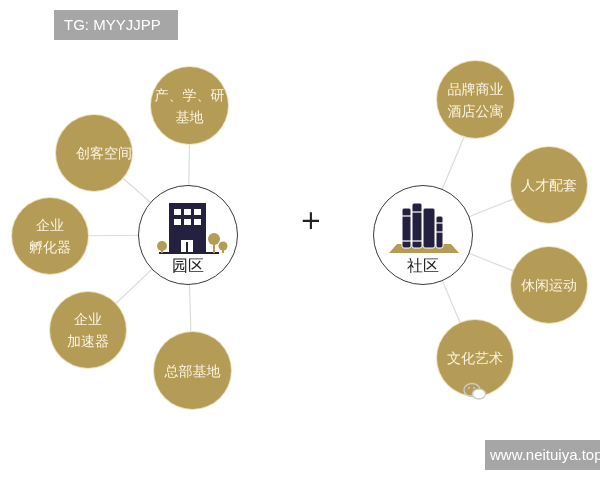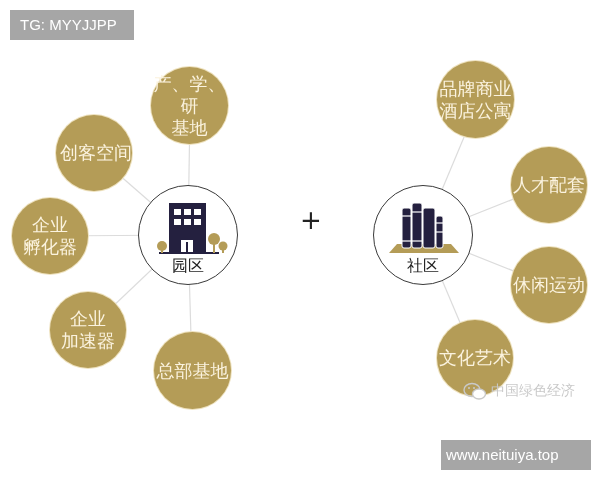--- a/index.html
+++ b/index.html
@@ -4,32 +4,32 @@
   <style>
     html, body { margin: 0; padding: 0; }
     body {
       width: 600px; height: 480px; position: relative; overflow: hidden;
       background: #ffffff;
       font-family: "DejaVu Sans", sans-serif;
     }
     .tag {
       position: absolute; background: #a6a6a6; color: #ffffff;
       font-family: "Liberation Sans", sans-serif; font-size: 15px;
-      line-height: 30px; padding: 0 10px; height: 30px;
+      line-height: 30px; padding: 0 10px; height: 30px; margin-left: 44px;
     }
     #tg-badge { left: 10px; top: 10px; width: 104px; }
     #site-badge { left: 441px; top: 440px; width: 140px; padding: 0 5px; }
     svg.links { position: absolute; left: 0; top: 0; }
     .node {
       position: absolute; border-radius: 50%;
       background: #b49c57;
       box-shadow: 0 0 0 1px #eee2bf;
       color: #fbf3df;
       display: flex; flex-direction: column; align-items: center; justify-content: center;
-      font-size: 18px; line-height: 22px; text-align: center;
+      font-size: 14px; line-height: 22px; text-align: center;
     }
     .hub {
       position: absolute; border-radius: 50%; background: #ffffff;
       border: 1.3px solid #3a3a3a; box-sizing: border-box;
       width: 100px; height: 100px;
     }
     .hub-label {
       position: absolute; left: 0; width: 100%; text-align: center;
       font-size: 16px; color: #222; top: 70px;
     }
@@ -135,16 +135,15 @@
   <span>文化艺术</span>
 </div>
 
 <div class="watermark">
   <svg width="26" height="20">
     <ellipse cx="10" cy="9" rx="8" ry="6.5" fill="none" stroke="#c9c9c9" stroke-width="1.4"></ellipse>
     <ellipse cx="17" cy="13" rx="6.5" ry="5" fill="#ffffff" stroke="#c9c9c9" stroke-width="1.4"></ellipse>
     <circle cx="7" cy="7" r="1" fill="#c9c9c9"></circle>
       <circle cx="12" cy="7" r="1" fill="#c9c9c9"></circle>
   </svg>
-  <span style="margin-left:3px">中国绿色经济</span>
 </div>
 
 <div class="tag" id="site-badge">www.neituiya.top</div>
 
 </body></html>

